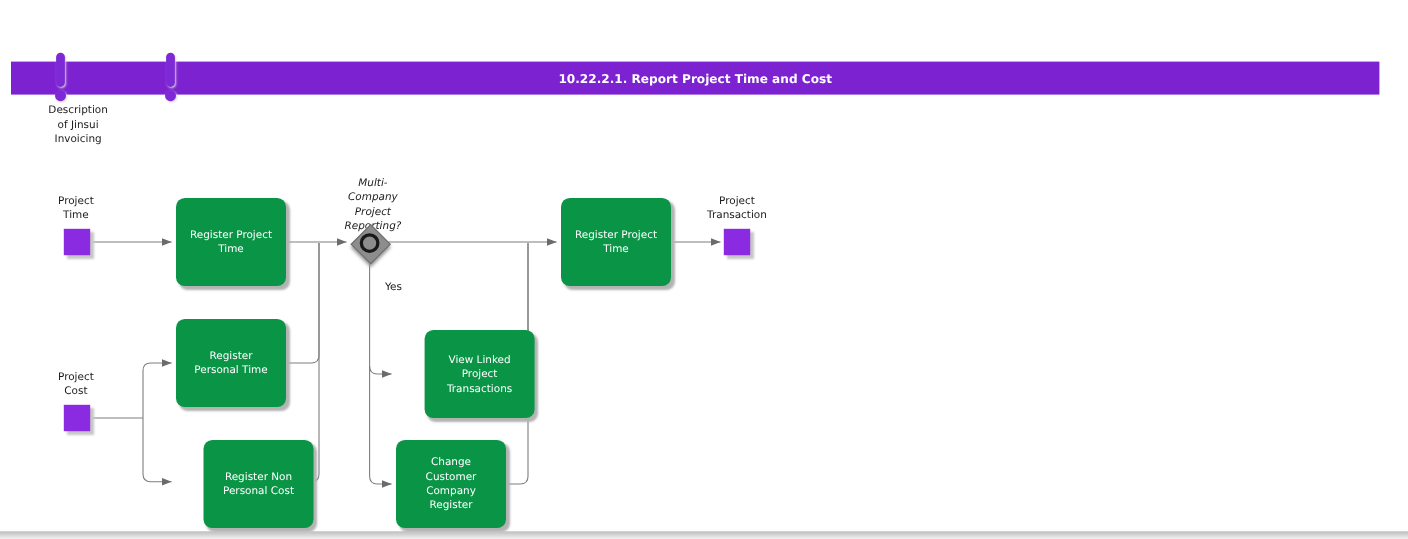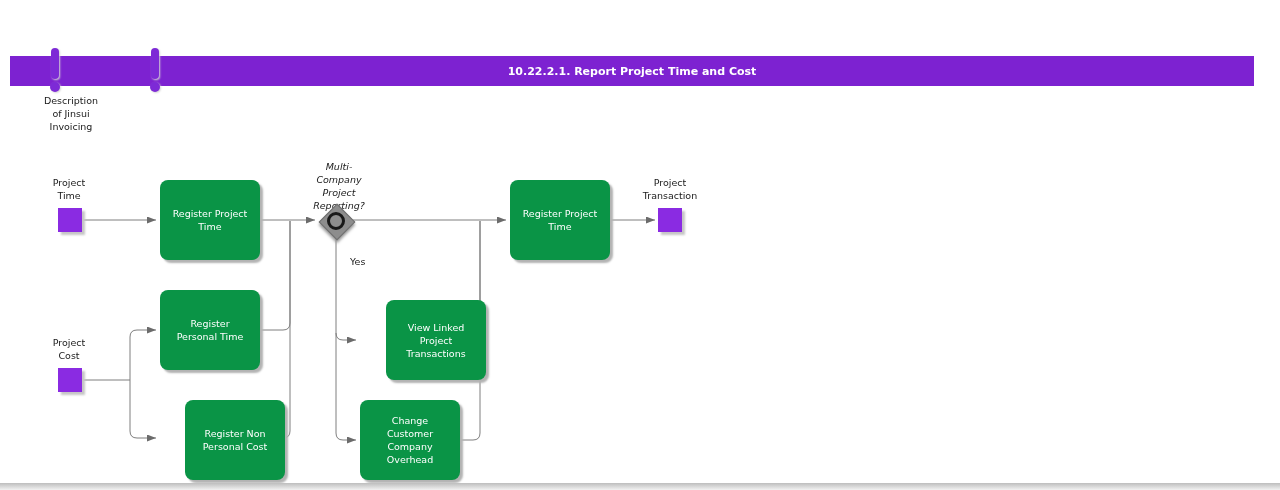--- a/index.html
+++ b/index.html
@@ -98,21 +98,21 @@
   <div class="task" style="left:160px;top:290px;">Register
 Personal Time</div>
   <div class="task" style="left:160px;top:400px;margin-left:25px;">Register Non
 Personal Cost</div>
   <div class="task" style="left:360px;top:300px;margin-left:26px;">View Linked
 Project
 Transactions</div>
   <div class="task" style="left:360px;top:400px;">Change
 Customer
 Company
-Overhead</div>
+Register</div>
   <div class="task" style="left:510px;top:180px;">Register Project
 Time</div>
 
   <div class="lbl" style="left:289px;top:160px;font-style:italic;">Multi-
 Company
 Project
 Reporting?</div>
   <div class="diamond"></div>
   <div class="ring"></div>
   <div class="yes">Yes</div>

